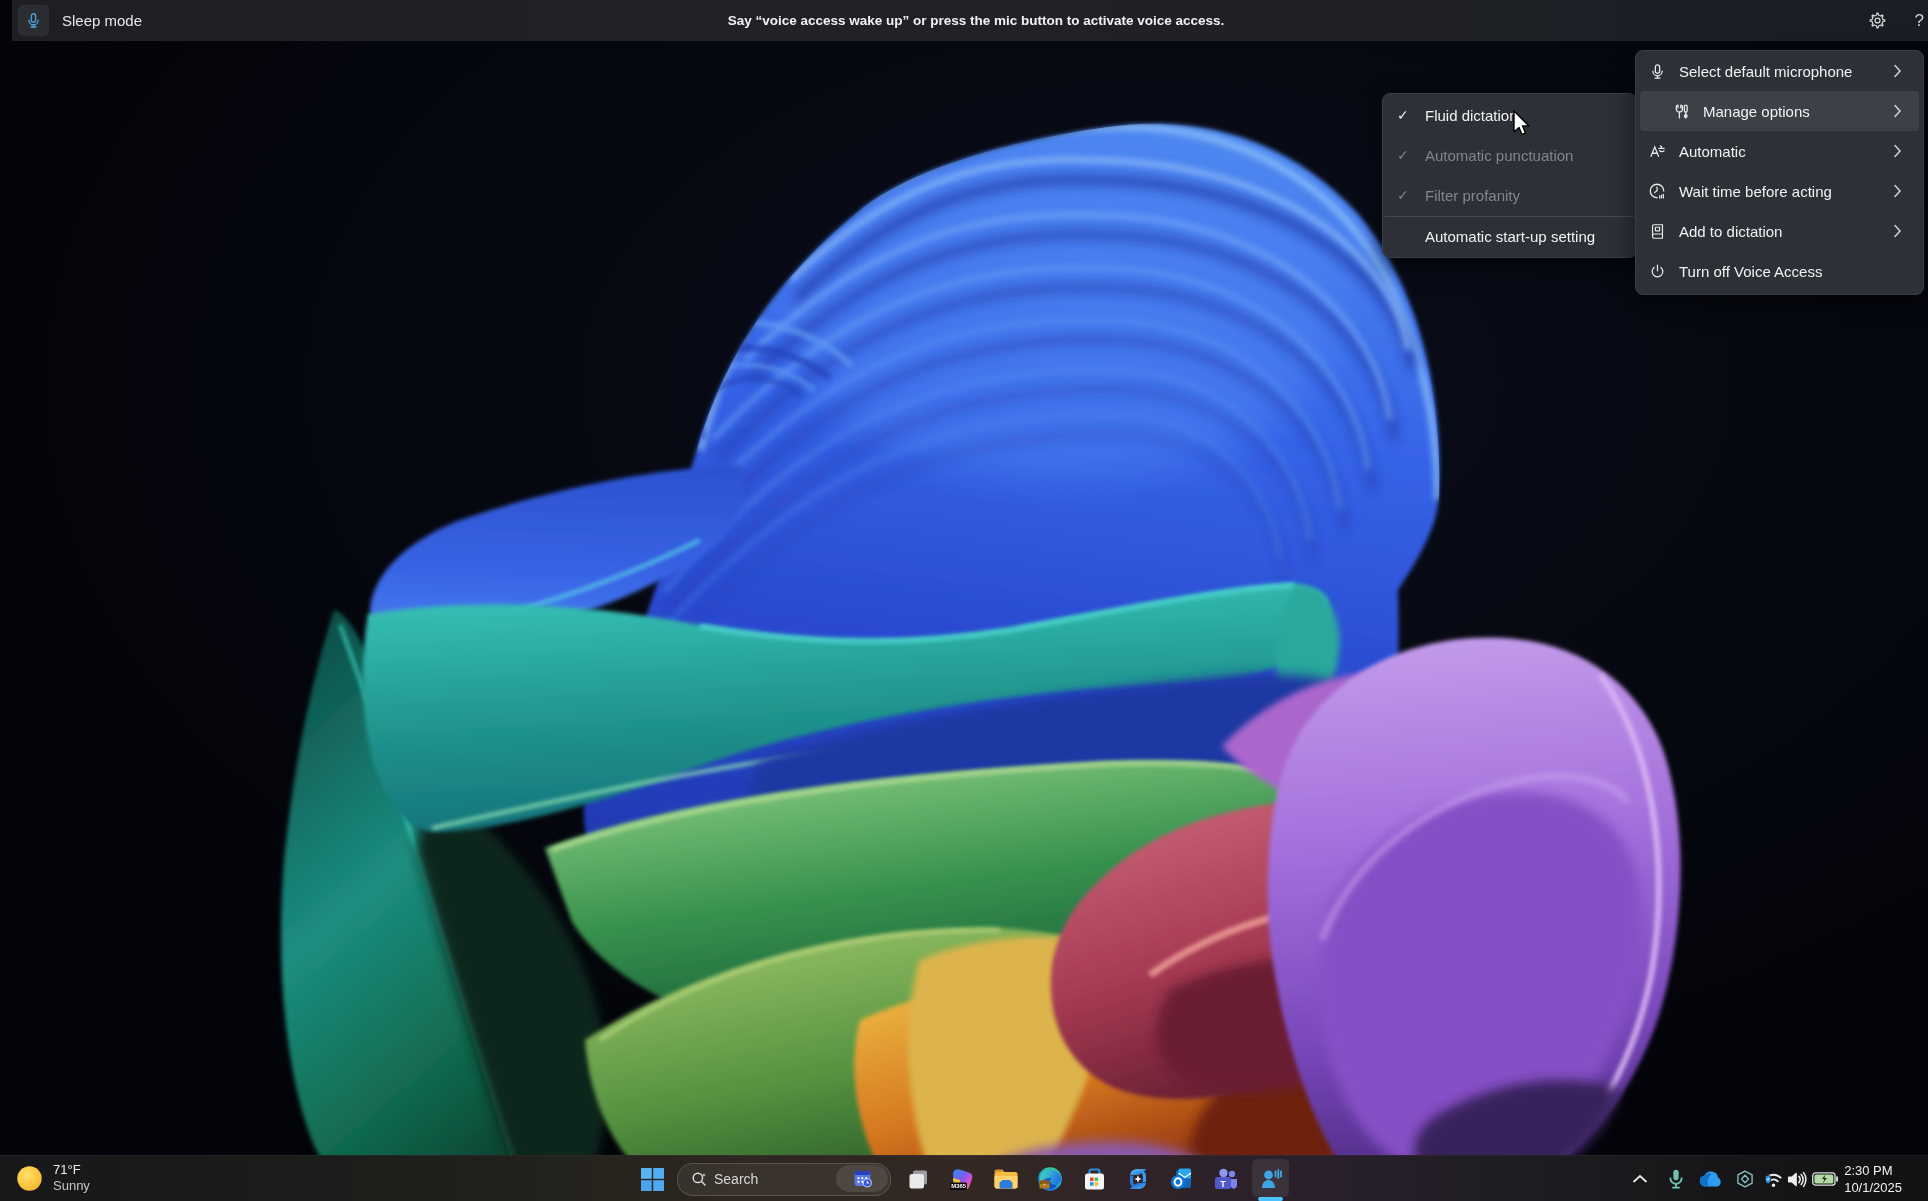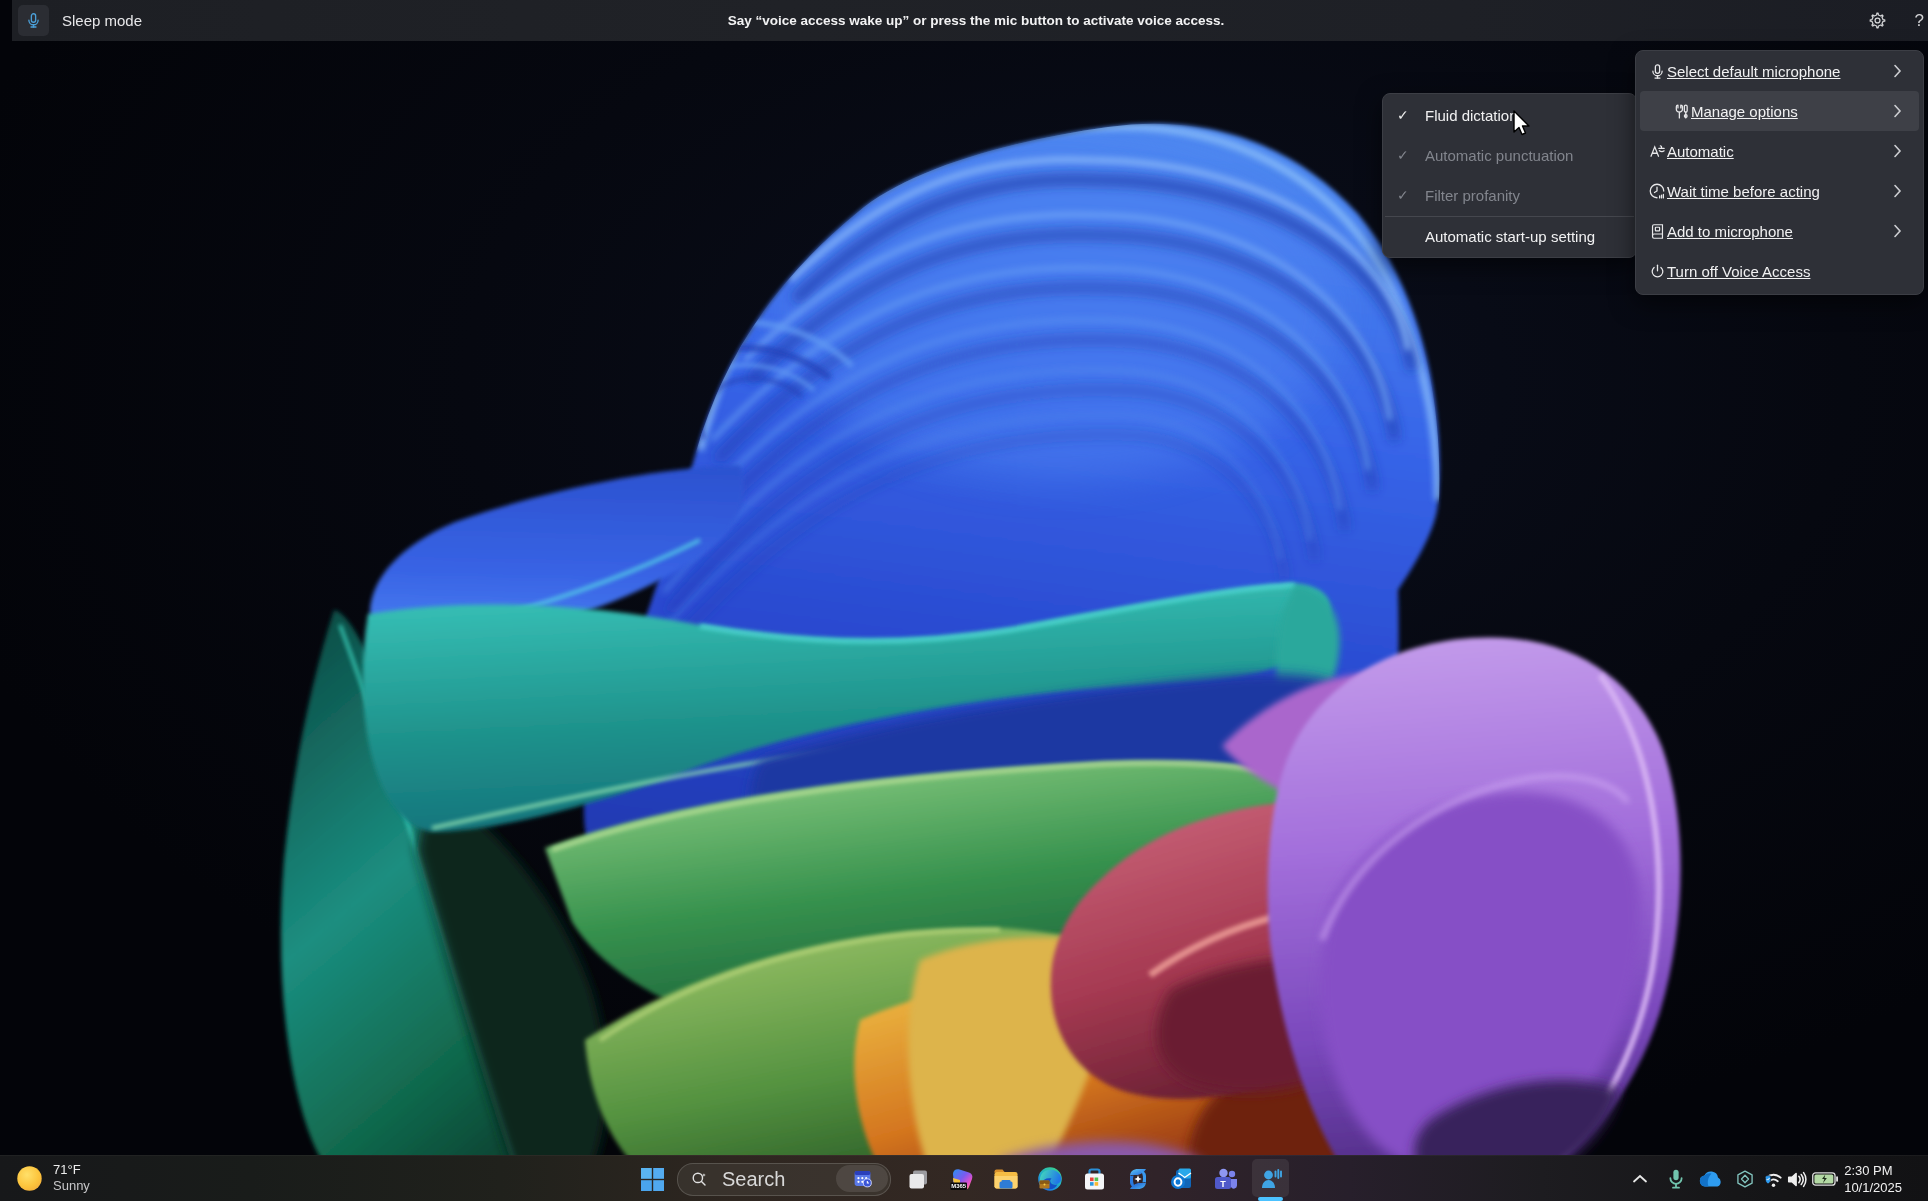--- a/index.html
+++ b/index.html
@@ -16,21 +16,21 @@
   #topmsg{position:absolute;left:0;top:0;width:100%;height:41px;line-height:41px;
     text-align:center;font-size:13.5px;font-weight:700;color:#f2f2f3;}
   #topright{position:absolute;right:16px;top:0;height:41px;display:flex;align-items:center;gap:28px;}
   
   .menu{position:absolute;background:#2e3037;border:1px solid #3c3e45;border-radius:8px;
     box-shadow:0 8px 24px rgba(0,0,0,0.55);}
   #mainmenu{left:1635px;top:50px;width:287px;padding:0 0 3px 0;}
   .mrow{height:40px;display:flex;align-items:center;margin:0 4px;border-radius:4px;position:relative;}
   .mrow.hl{background:#3e4047;padding-left:24px;}
   .mrow .ic{width:20px;margin-left:7px;display:flex;justify-content:center;}
-  .mrow .lab{font-size:15px;color:#f1f1f2;text-decoration:underline;}
+  .mrow .lab{margin-left:12px;font-size:15px;color:#f1f1f2;}
   .mrow .chev{position:absolute;right:17px;top:12px;}
   #submenu{left:1382px;top:93px;width:253px;padding:1px 0 2px 0;}
   .srow{height:40px;display:flex;align-items:center;position:relative;}
   .srow .chk{width:18px;margin-left:14px;font-size:14px;color:#eeeeee;}
   .srow .lab{margin-left:10px;font-size:15px;color:#f1f1f2;}
   .srow.dis .lab,.srow.dis .chk{color:#82858d;}
   .ssep{height:1px;background:#45474e;margin:1px 2px;}
   .srow.last{height:37px;}
   
   #taskbar{position:absolute;left:0;top:1155px;width:1928px;height:46px;
@@ -38,21 +38,21 @@
       #332823 50%,#302329 60%,#271f2b 70%,#1d1c20 80%,#161618 90%,#121214 100%);
     border-top:1px solid rgba(255,255,255,0.04);}
   #weather{position:absolute;left:16px;top:6px;display:flex;align-items:center;}
   #wtxt{margin-left:10px;line-height:16px;}
   #wtemp{font-size:13px;color:#ececec;}
   #wdesc{font-size:13px;color:#c6c6c8;text-align:center;}
   #centericons{position:absolute;left:630px;top:0;height:46px;display:flex;align-items:center;}
   .tico{width:44px;height:46px;display:flex;align-items:center;justify-content:center;position:relative;}
   #searchpill{width:212px;height:31px;margin:0 5px 0 3px;border-radius:16px;background:rgba(70,66,60,0.45);
     border:1px solid rgba(255,255,255,0.16);display:flex;align-items:center;position:relative;}
-  #searchpill .stxt{font-size:20px;color:#d8d8d8;margin-left:14px;}
+  #searchpill .stxt{font-size:14px;color:#d8d8d8;margin-left:6px;}
   #sdaily{position:absolute;right:2px;top:1px;width:52px;height:27px;border-radius:14px;
     background:rgba(255,255,255,0.10);display:flex;align-items:center;justify-content:center;}
   #va-btn{position:absolute;left:1252px;top:3px;width:37px;height:38px;border-radius:5px;
     background:rgba(255,255,255,0.08);}
   #va-line{position:absolute;left:1258px;top:41px;width:25px;height:3.5px;border-radius:2px;background:#4cc2ff;}
   #clock{font-size:13px;color:#f0f0f0;text-align:left;line-height:17px;}
 </style>
 </head>
 <body>
 <div id="screen">
@@ -314,21 +314,21 @@
           </svg></span>
   </div>
   <div class="mrow">
     <span class="ic">
           <svg width="17" height="17" viewBox="0 0 24 24" fill="none" stroke="#e8e8ea" stroke-width="1.7" stroke-linecap="round">
       <path d="M5 4.5 a2 2 0 0 1 2 -2 h12 v19 h-12 a2 2 0 0 1 -2 -2 Z"></path>
             <path d="M5 17.5 a2 2 0 0 1 2 -2 h12"></path>
       <rect x="9" y="6" width="6" height="5" rx="0.8"></rect>
           </svg>
         </span>
-    <span class="lab">Add to microphone</span>
+    <span class="lab">Add to dictation</span>
         <span class="chev"><svg width="9" height="16" viewBox="0 0 9 16" fill="none" stroke="#cdced2" stroke-width="1.6" stroke-linecap="round">
             <path d="M2 2.5 L7 8 L2 13.5"></path>
           </svg></span>
   </div>
   <div class="mrow">
     <span class="ic">
           <svg width="17" height="17" viewBox="0 0 24 24" fill="none" stroke="#e8e8ea" stroke-width="1.8" stroke-linecap="round">
       <path d="M12 3 v8"></path>
             <path d="M7.2 6.2 a7.5 7.5 0 1 0 9.6 0"></path>
           </svg>

